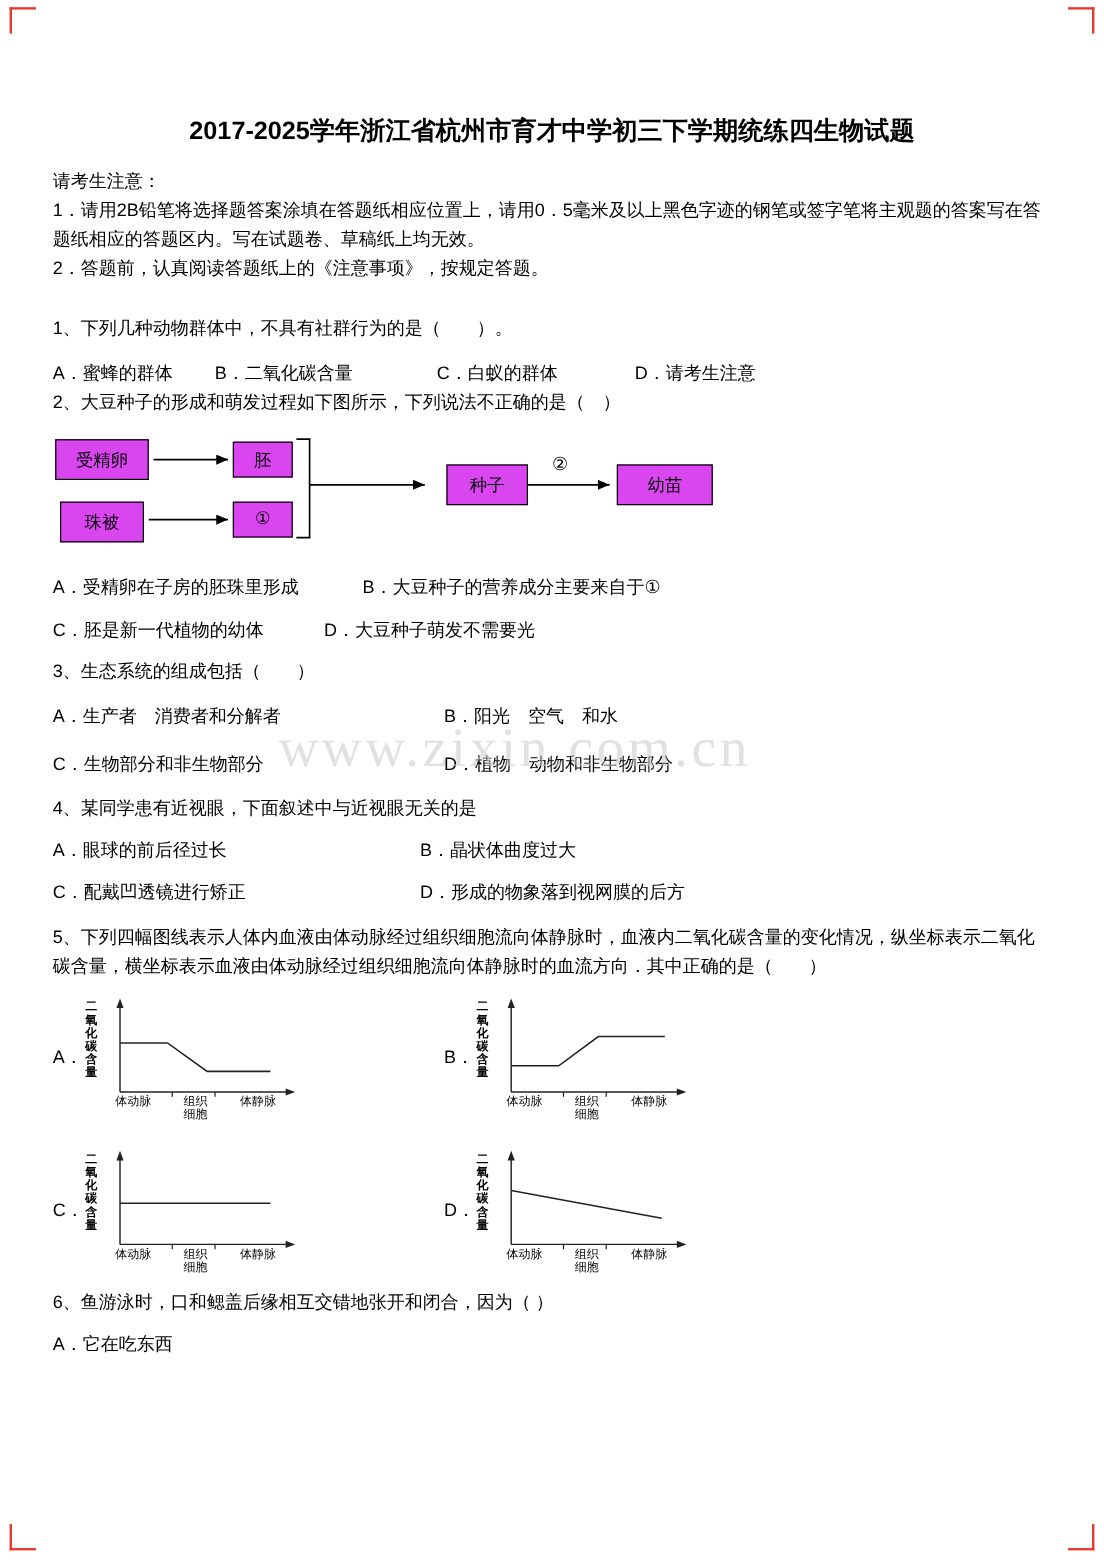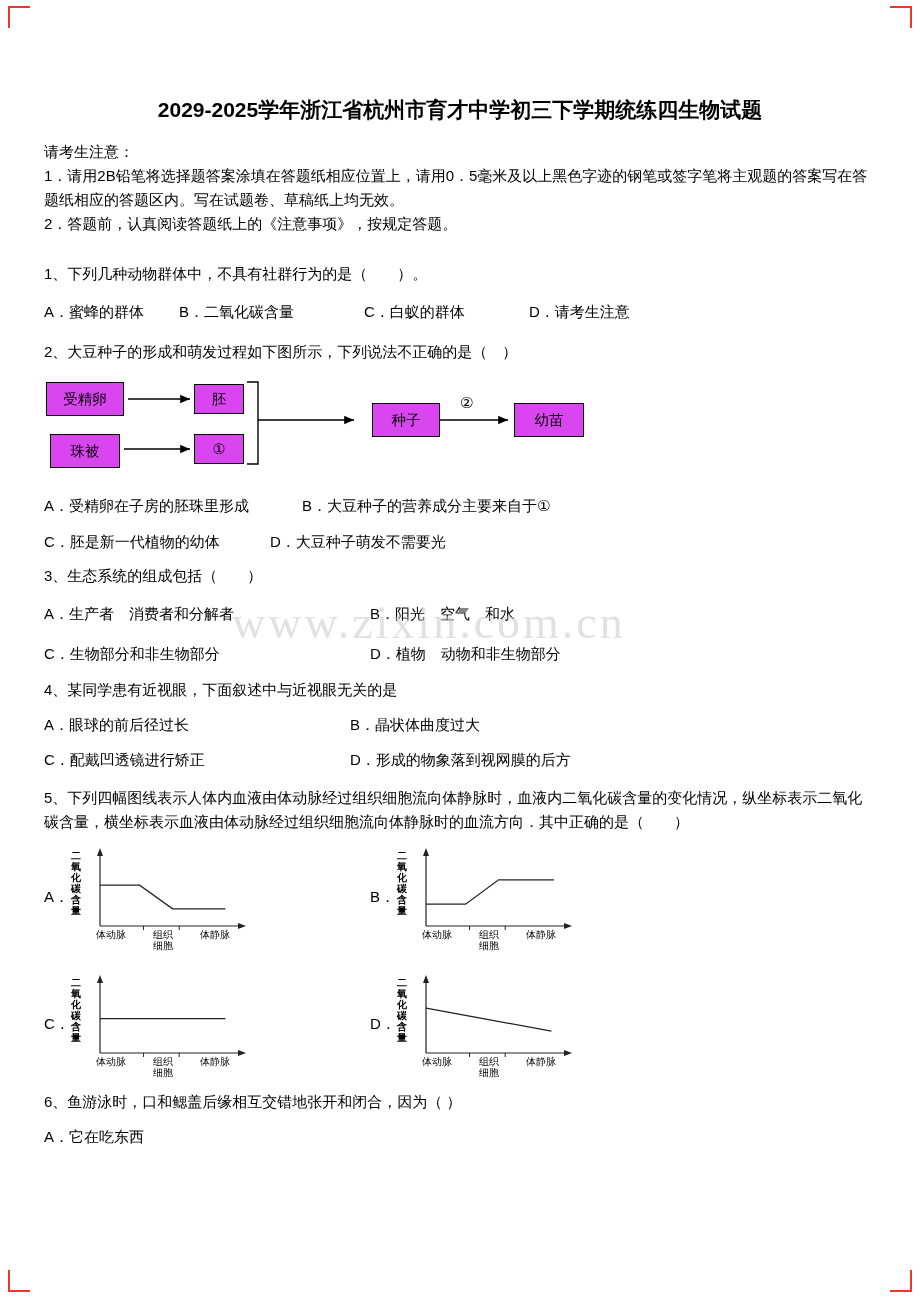--- a/index.html
+++ b/index.html
@@ -28,21 +28,21 @@
   .notice p { font-size:15px; line-height:24px; }
 
   .question { font-size:15px; }
   .stem { line-height:24px; }
   .q1 .stem { margin-top:26px; }
   .opt-row { display:flex; line-height:24px; margin-top:14px; }
   .opt { display:inline-block; }
   .q1 .opt-row .opt:nth-child(1){ width:135px; }
   .q1 .opt-row .opt:nth-child(2){ width:185px; }
   .q1 .opt-row .opt:nth-child(3){ width:165px; }
-  .q2 .stem { margin-top:16px; }
+  .q2 .stem { margin-top:0; }
   .q2 .row1 { margin-top:18px; } .q2 .row1 .opt:first-child{ width:258px; }
   .q2 .row2 { margin-top:12px; } .q2 .row2 .opt:first-child{ width:226px; }
   .q3 .stem { margin-top:10px; }
   .q3 .opt-row .opt:first-child{ width:326px; }
   .q3 .row2 { margin-top:16px; }
   .q4 .stem { margin-top:12px; }
   .q4 .opt-row { margin-top:11px; }
   .q4 .opt-row .opt:first-child{ width:306px; }
   .q5 .stem { margin-top:14px; }
   .q6 .stem { margin-top:12px; }
@@ -78,21 +78,21 @@
 
 <div class="page">
 
   <div class="corner tl"></div>
   <div class="corner tr"></div>
   <div class="corner bl"></div>
   <div class="corner br"></div>
 
   <div class="watermark">www.zixin.com.cn</div>
 
-  <h1 class="title">2029-2025学年浙江省杭州市育才中学初三下学期统练四生物试题</h1>
+  <h1 class="title">2017-2025学年浙江省杭州市育才中学初三下学期统练四生物试题</h1>
 
   <div class="notice">
     <p>请考生注意：</p>
     <p>1．请用2B铅笔将选择题答案涂填在答题纸相应位置上，请用0．5毫米及以上黑色字迹的钢笔或签字笔将主观题的答案写在答题纸相应的答题区内。写在试题卷、草稿纸上均无效。</p>
     <p>2．答题前，认真阅读答题纸上的《注意事项》，按规定答题。</p>
   </div>
 
   <section class="question q1">
     <p class="stem">1、下列几种动物群体中，不具有社群行为的是（　　）。</p>
     <div class="opt-row">
@@ -117,21 +117,21 @@
         <line x1="80" y1="77" x2="146" y2="77" stroke="#000" stroke-width="1.4" marker-end="url(#arr)"></line>
         <path d="M203 10 L214 10 L214 92 L203 92" stroke="#000" stroke-width="1.4" fill="none"></path>
         <line x1="214" y1="48" x2="310" y2="48" stroke="#000" stroke-width="1.4" marker-end="url(#arr)"></line>
         <line x1="388" y1="48" x2="464" y2="48" stroke="#000" stroke-width="1.4" marker-end="url(#arr)"></line>
       </svg>
       <div class="dbox" style="left:2px;top:10px;width:78px;height:34px">受精卵</div>
       <div class="dbox" style="left:6px;top:62px;width:70px;height:34px">珠被</div>
       <div class="dbox" style="left:150px;top:12px;width:50px;height:30px">胚</div>
       <div class="dbox" style="left:150px;top:62px;width:50px;height:30px">①</div>
       <div class="dbox" style="left:328px;top:31px;width:68px;height:34px">种子</div>
-      <div class="dbox" style="left:470px;top:31px;width:70px;height:34px">幼苗</div>
+      <div class="dbox" style="left:470px;top:31px;width:80px;height:34px">幼苗</div>
       <span class="dlabel" style="left:416px;top:22px">②</span>
     </div>
 
     <div class="opt-row row1">
       <span class="opt">A．受精卵在子房的胚珠里形成</span>
       <span class="opt">B．大豆种子的营养成分主要来自于①</span>
     </div>
     <div class="opt-row row2">
       <span class="opt">C．胚是新一代植物的幼体</span>
       <span class="opt">D．大豆种子萌发不需要光</span>

